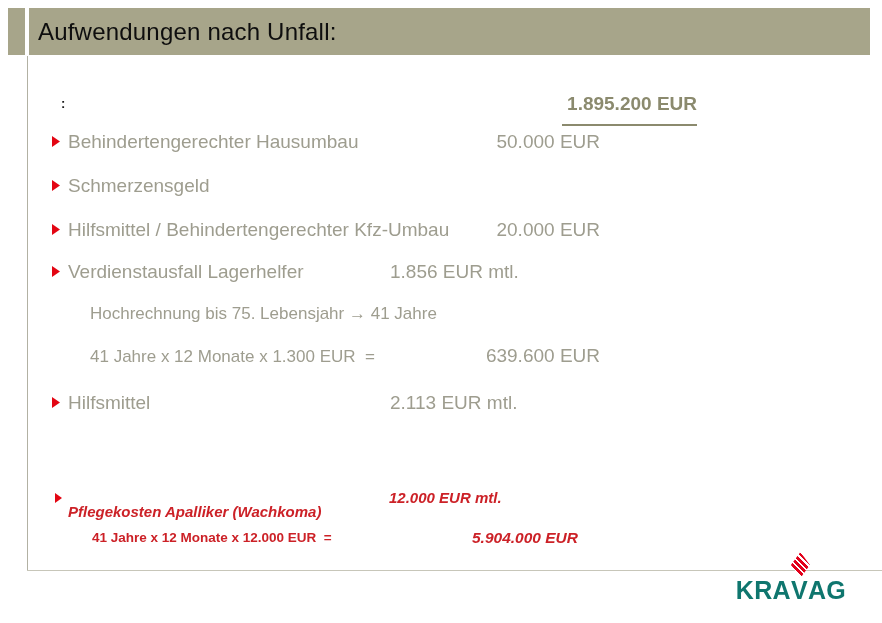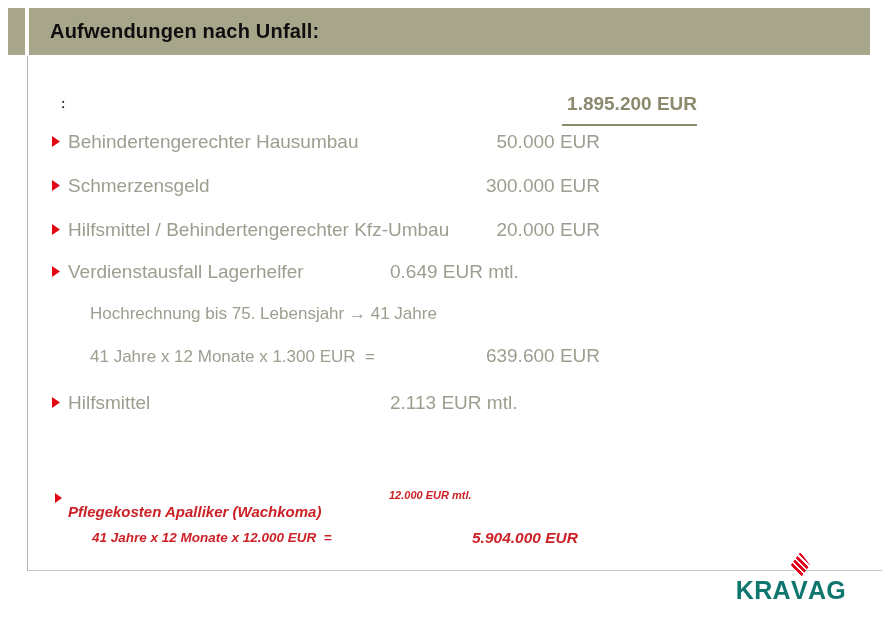--- a/index.html
+++ b/index.html
@@ -16,22 +16,22 @@
   .titlebar-left {
     position:absolute; left:8px; top:8px; width:17px; height:47px;
     background:#a7a58a;
   }
   .titlebar {
     position:absolute; left:29px; top:8px; right:12px; height:47px;
     background:#a7a58a;
     display:flex; align-items:center;
   }
   .titlebar .title-text {
-    margin-left:21px;
-    font-size:20px; font-weight:700; color:#0e0e0e;
+    margin-left:9px;
+    font-size:24px; font-weight:400; color:#0e0e0e;
     letter-spacing:0.2px; white-space:pre;
   }
 
   
   .vrule { position:absolute; left:27px; top:56px; width:1px; height:514px; background:#b2b1a3; }
   .hrule { position:absolute; left:27px; top:570px; right:0; height:1px; background:#c7c6b9; }
 
   
   .row { position:absolute; left:0; width:792px; white-space:pre; }
   .lbl  { position:absolute; left:68px; top:0; font-size:19px; color:#9e9d8f; white-space:pre; }
@@ -59,25 +59,25 @@
     clip-path:polygon(0 0, 100% 50%, 0 100%);
   }
 
   
   .red-lbl {
     position:absolute; left:68px; top:14px;
     font-size:15px; font-weight:700; font-style:italic; color:#cc2127; white-space:pre;
   }
   .red-mid {
     position:absolute; left:389px; top:0;
-    font-size:11px; font-weight:700; font-style:italic; color:#cc2127; white-space:pre;
+    font-size:15px; font-weight:700; font-style:italic; color:#cc2127; white-space:pre;
   }
   .red-sub {
     position:absolute; left:92px; top:0;
-    font-size:13.5px; font-weight:700; font-style:italic; color:#cc2127; white-space:pre;
+    font-size:13.5px; font-weight:700; color:#cc2127; white-space:pre;
   }
   .red-val {
     position:absolute; right:214px; top:0;
     font-size:15.5px; font-weight:600; font-style:italic; color:#cc2127; white-space:pre;
   }
   .bullet.red-b { width:7px; height:10px; }
 
   
   .logo {
     position:absolute; right:36px; top:573px; height:32px;
@@ -109,33 +109,32 @@
 
   <div class="row" style="top:131px">
     <span class="bullet" style="left:52px; top:5px"></span>
     <span class="lbl">Behindertengerechter Hausumbau</span>
     <span class="val">50.000 EUR</span>
   </div>
 
   <div class="row" style="top:175px">
     <span class="bullet" style="left:52px; top:5px"></span>
     <span class="lbl">Schmerzensgeld</span>
-    <span class="val">300.000 EUR</span>
   </div>
 
   <div class="row" style="top:219px">
     <span class="bullet" style="left:52px; top:5px"></span>
     <span class="lbl">Hilfsmittel / Behindertengerechter Kfz-Umbau</span>
     <span class="val">20.000 EUR</span>
   </div>
 
   <div class="row" style="top:261px">
     <span class="bullet" style="left:52px; top:5px"></span>
     <span class="lbl">Verdienstausfall Lagerhelfer</span>
-    <span class="mid">0.649 EUR mtl.</span>
+    <span class="mid">1.856 EUR mtl.</span>
   </div>
 
   <div class="row" style="top:304px">
     <span class="sub">Hochrechnung bis 75. Lebensjahr → 41 Jahre</span>
   </div>
 
   <div class="row" style="top:345px">
     <span class="sub" style="top:2px">41 Jahre x 12 Monate x 1.300 EUR  =</span>
     <span class="val">639.600 EUR</span>
   </div>

